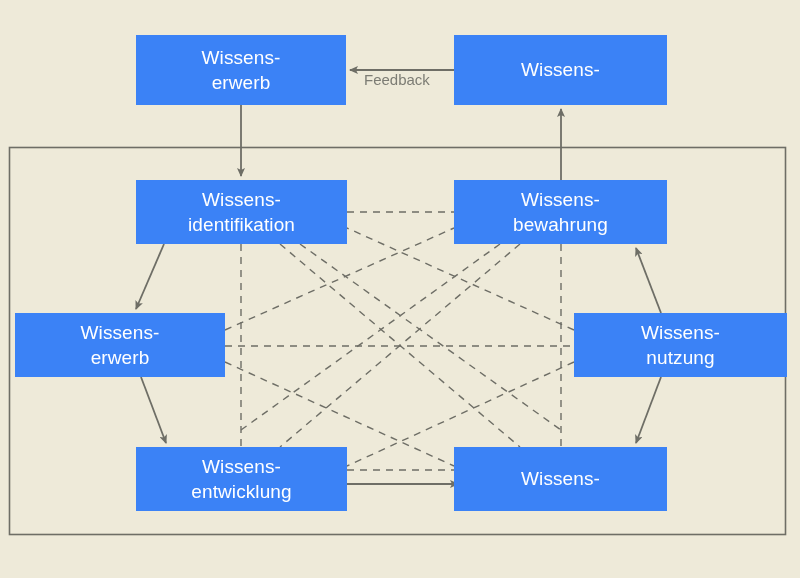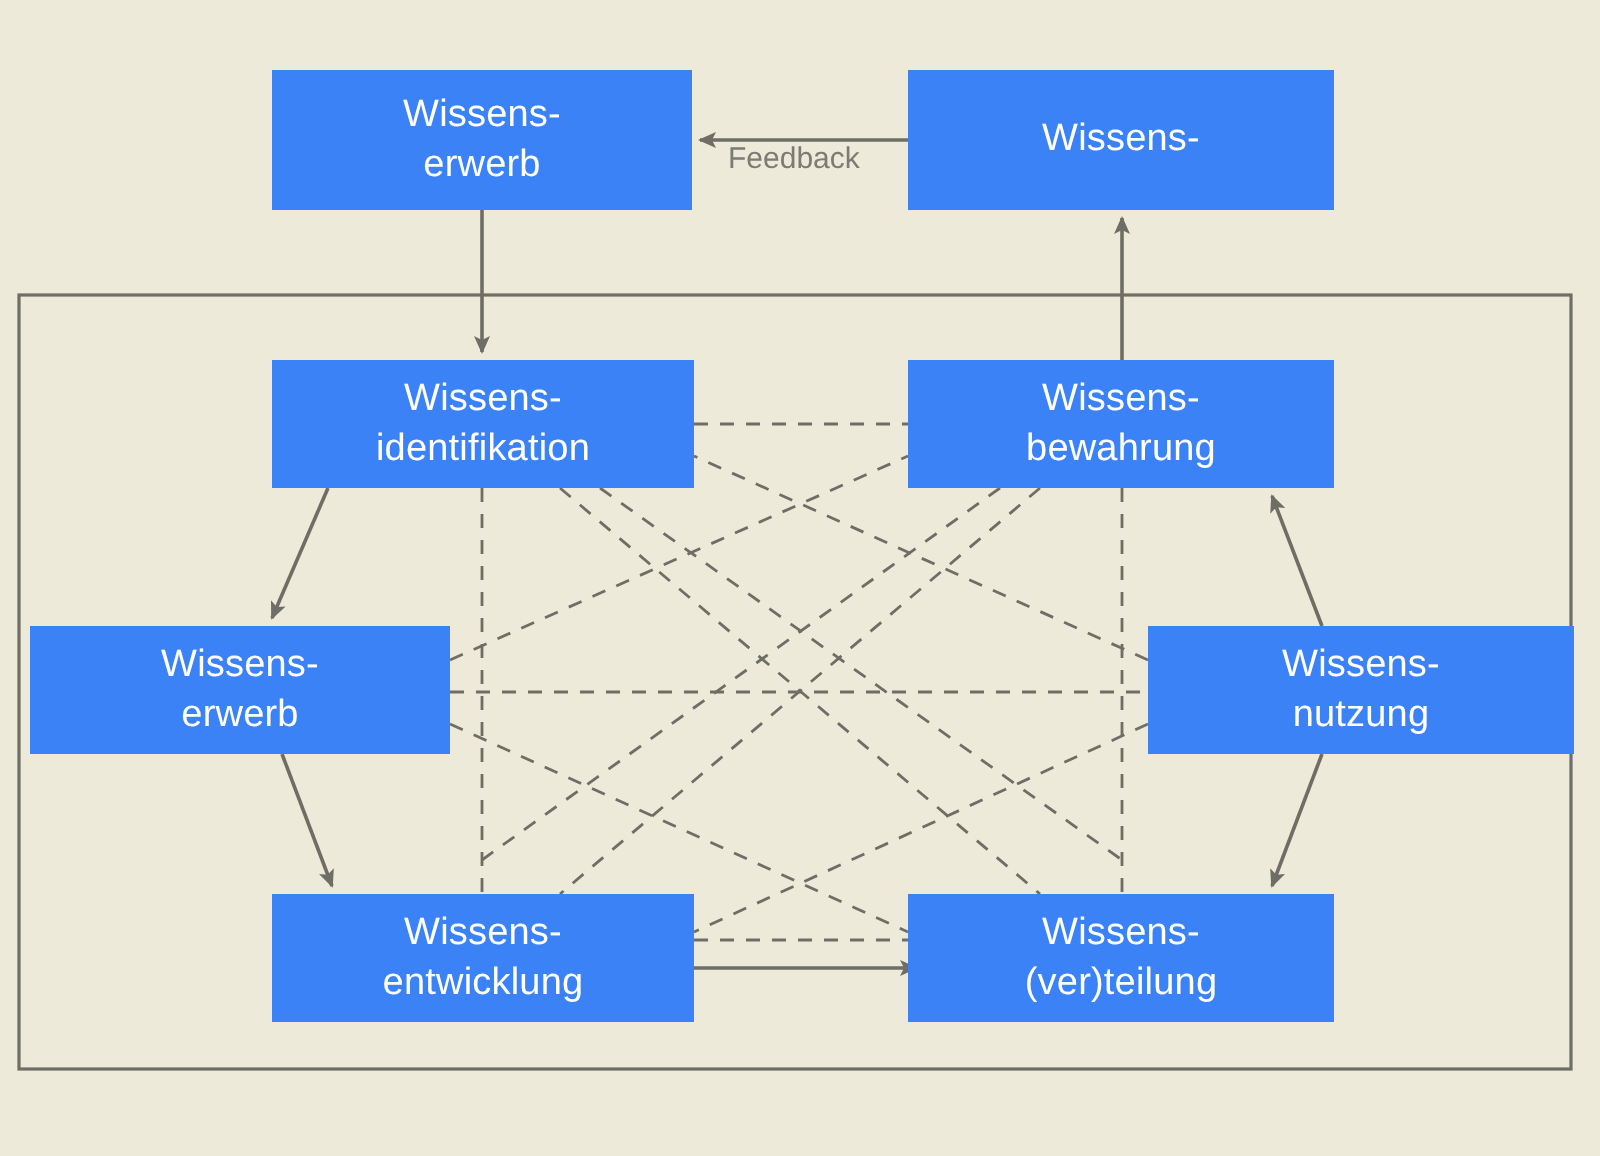--- a/index.html
+++ b/index.html
@@ -141,18 +141,17 @@
     <span class="line2">nutzung</span>
   </div>
 
   <div class="node" style="left:136px; top:447px; width:211px; height:64px;">
     <span class="line1">Wissens-</span>
     <span class="line2">entwicklung</span>
   </div>
 
   <div class="node" style="left:454px; top:447px; width:213px; height:64px;">
     <span class="line1">Wissens-</span>
-    <span class="line2">(ver)teilung</span>
   </div>
 
   <div class="feedback-label" style="left:364px; top:45px;">Feedback</div>
 
 </div>
 
 </body></html>

